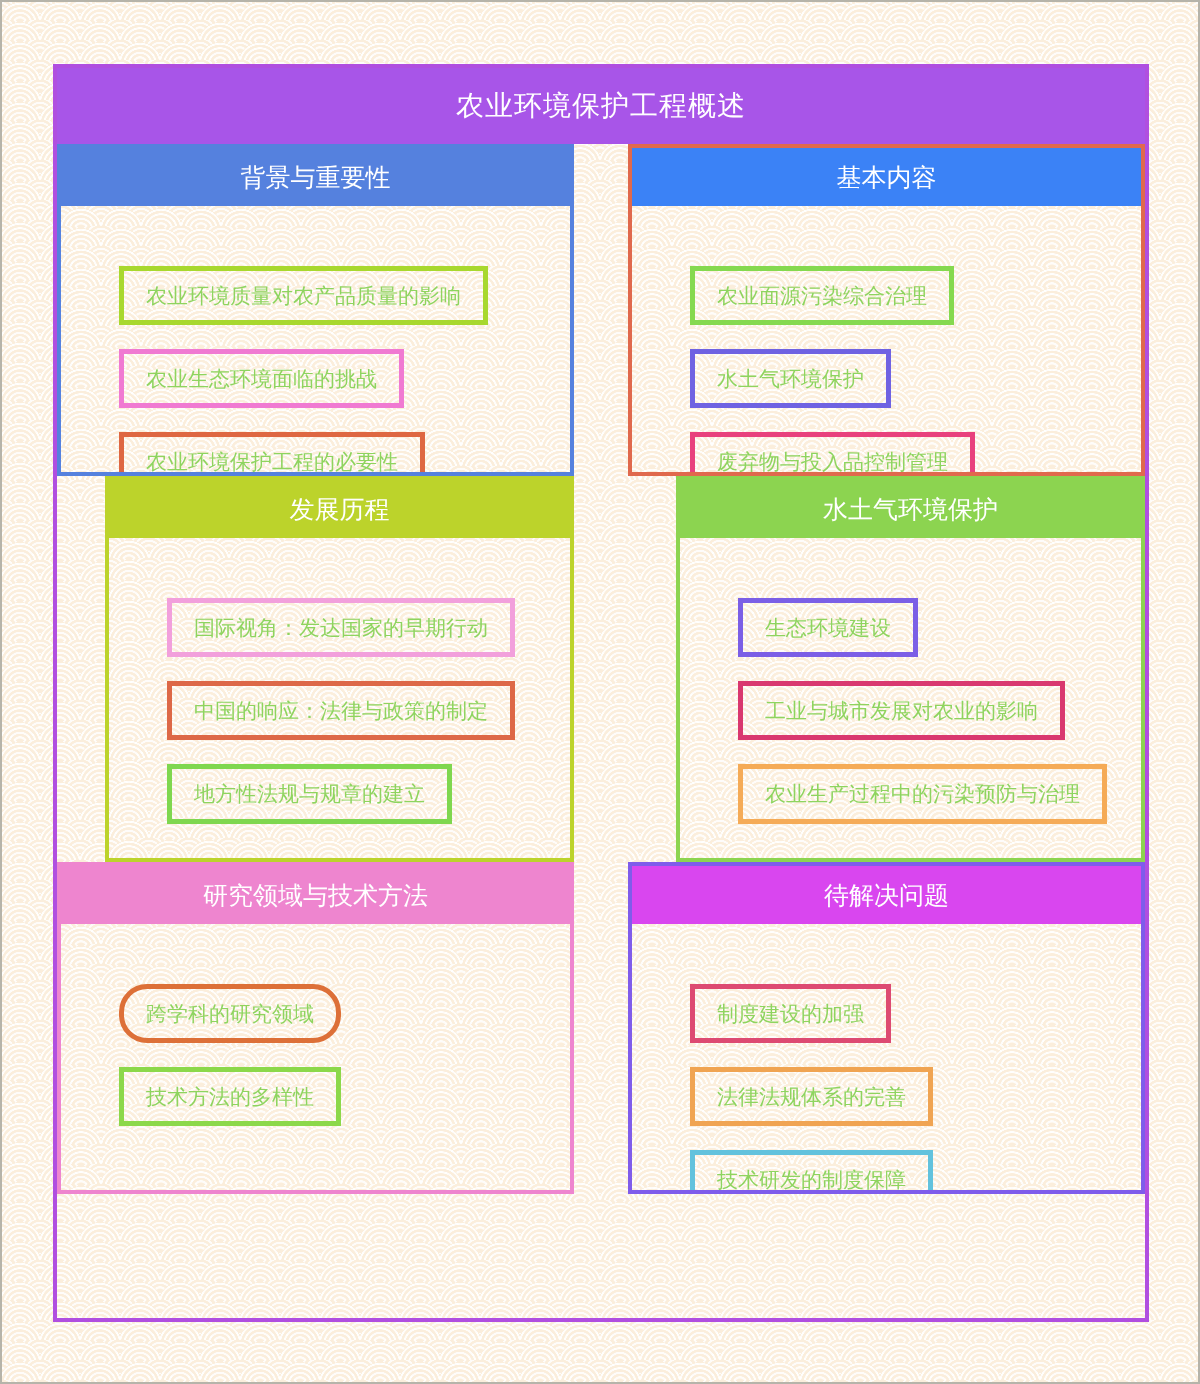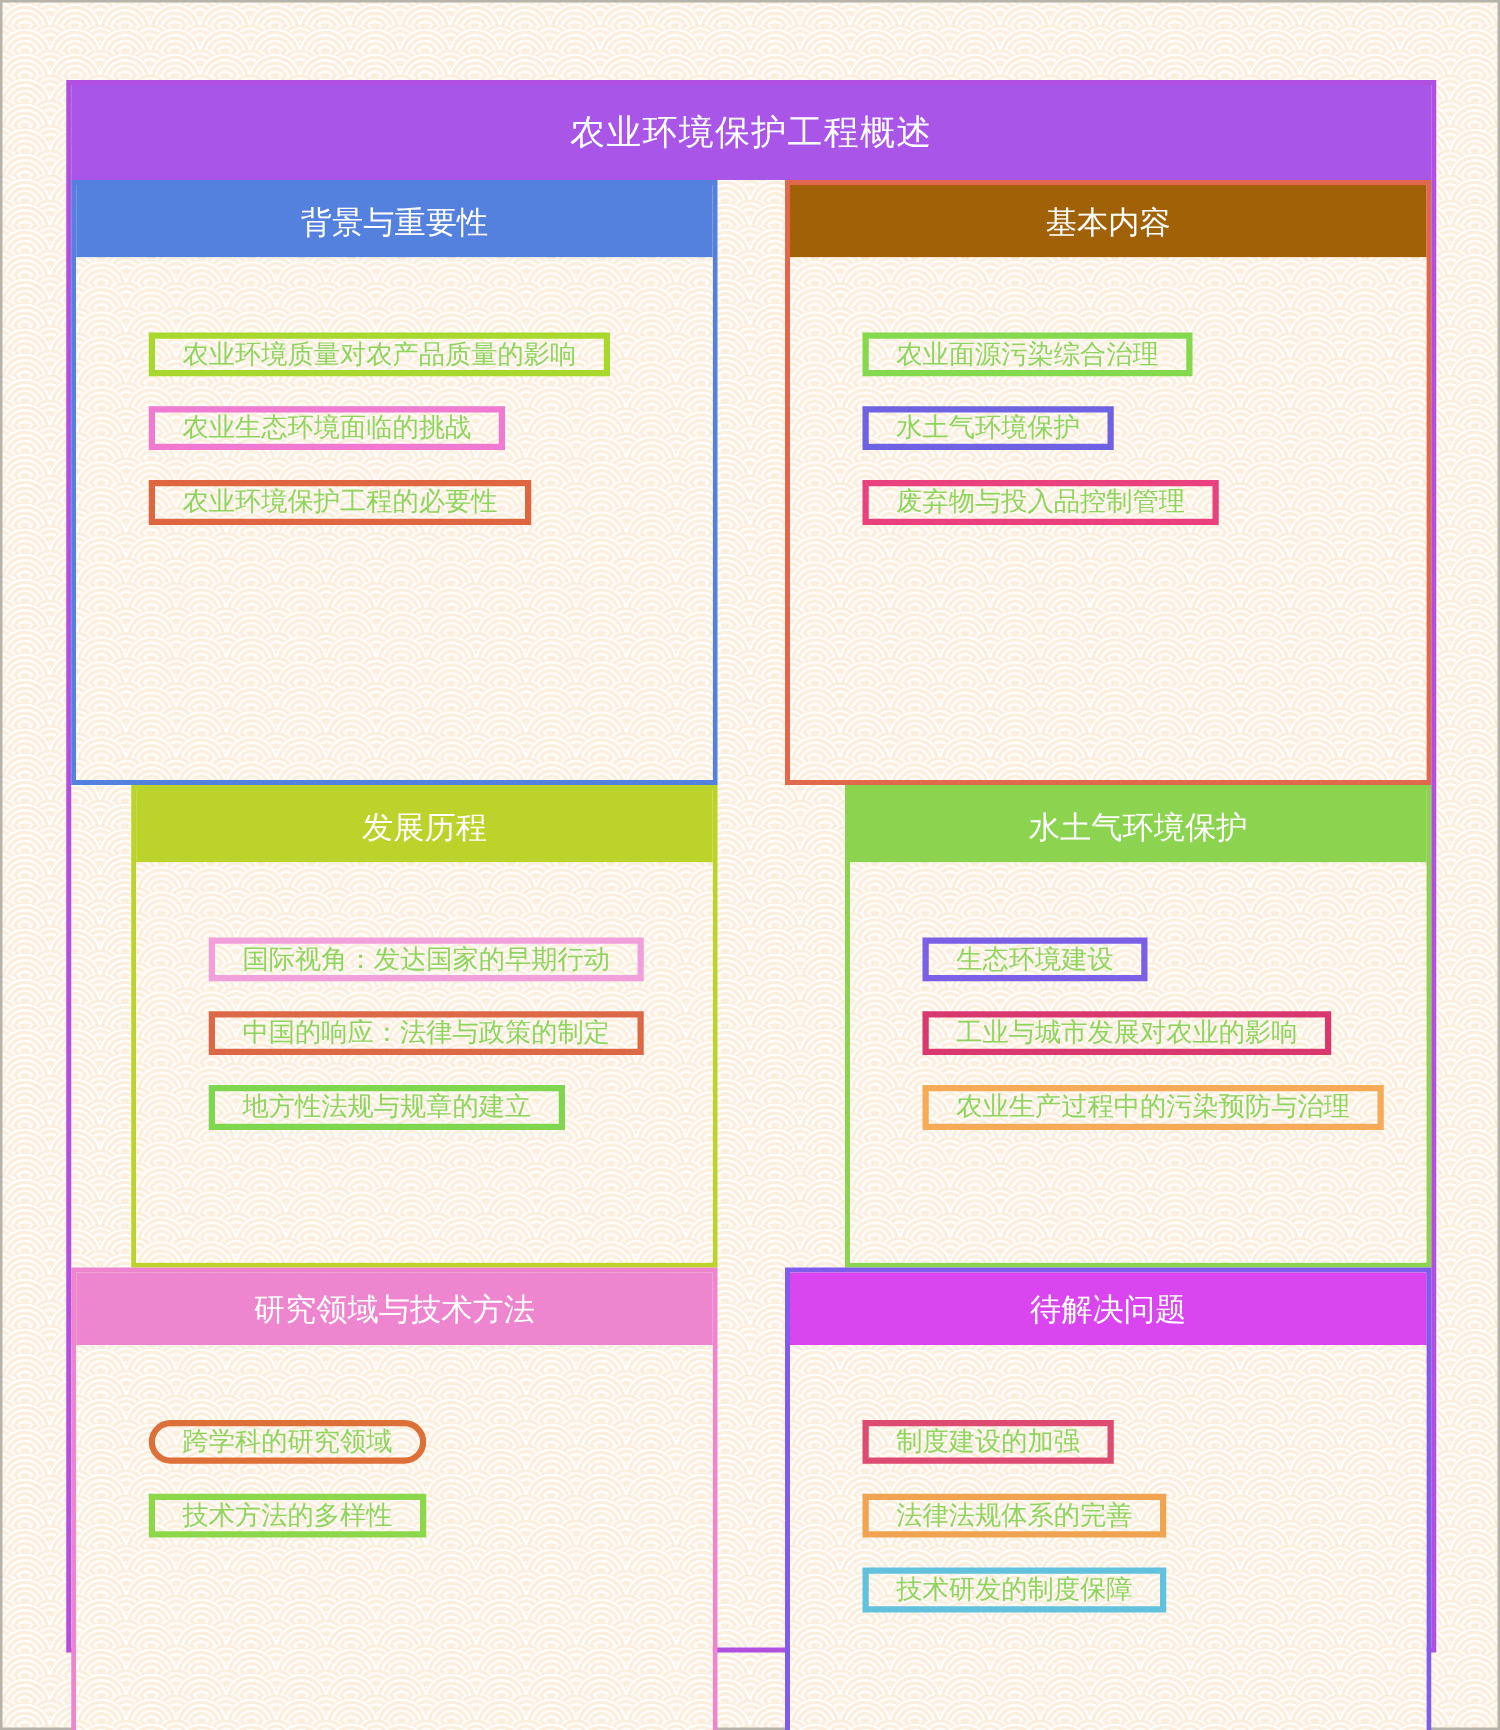--- a/index.html
+++ b/index.html
@@ -49,21 +49,21 @@
   }
   .col{
     flex:1;
     display:flex;
     flex-direction:column;
     min-width:0;
   }
   .sec{
     box-sizing:border-box;
     border:4px solid;
-    height:484px;
+    height:332px;
     display:flex;
     flex-direction:column;
   }
   .col .sec:nth-child(2){height:386px;margin-left:48px;}
   .sec-header{
     flex:0 0 58px;
     display:flex;align-items:center;justify-content:center;
     color:#ffffff;
     font-size:25px;
   }
@@ -72,21 +72,21 @@
     padding:60px 10px 0 58px;
     display:flex;
     flex-direction:column;
     align-items:flex-start;
     gap:24px;
     overflow:hidden;
   }
   .node{
     box-sizing:border-box;
     border:5px solid;
-    padding:0 22px;
+    padding:12px 22px;
     font-size:21px;
     color:#8ed45f;
     line-height:1.2;
     white-space:nowrap;
   }
 </style>
 </head>
 <body class="seigaiha">
 
 <div class="frame" style="border-color: rgb(176, 79, 224);">
@@ -112,21 +112,21 @@
         <section class="sec" style="border-color: rgb(238, 133, 207);">
           <div class="sec-header" style="background: rgb(238, 133, 207);">研究领域与技术方法</div>
           <div class="sec-body seigaiha">
             <div class="node" style="border-color: rgb(221, 112, 56); color: rgb(142, 212, 95); border-radius: 28px;">跨学科的研究领域</div>
             <div class="node" style="border-color: rgb(140, 216, 74); color: rgb(142, 212, 95);">技术方法的多样性</div>
           </div>
         </section>
       </div>
     <div class="col">
         <section class="sec" style="border-color: rgb(224, 105, 77);">
-          <div class="sec-header" style="background: #a16207;">基本内容</div>
+          <div class="sec-header" style="background: #3b82f6;">基本内容</div>
           <div class="sec-body seigaiha">
             <div class="node" style="border-color: rgb(133, 217, 79); color: rgb(142, 212, 95);">农业面源污染综合治理</div>
             <div class="node" style="border-color: rgb(111, 98, 226); color: rgb(142, 212, 95);">水土气环境保护</div>
             <div class="node" style="border-color: rgb(232, 65, 125); color: rgb(142, 212, 95);">废弃物与投入品控制管理</div>
           </div>
         </section>
         <section class="sec" style="border-color: rgb(140, 212, 80);">
           <div class="sec-header" style="background: rgb(140, 212, 80);">水土气环境保护</div>
           <div class="sec-body seigaiha">
             <div class="node" style="border-color: rgb(123, 95, 230); color: rgb(142, 212, 95);">生态环境建设</div>

